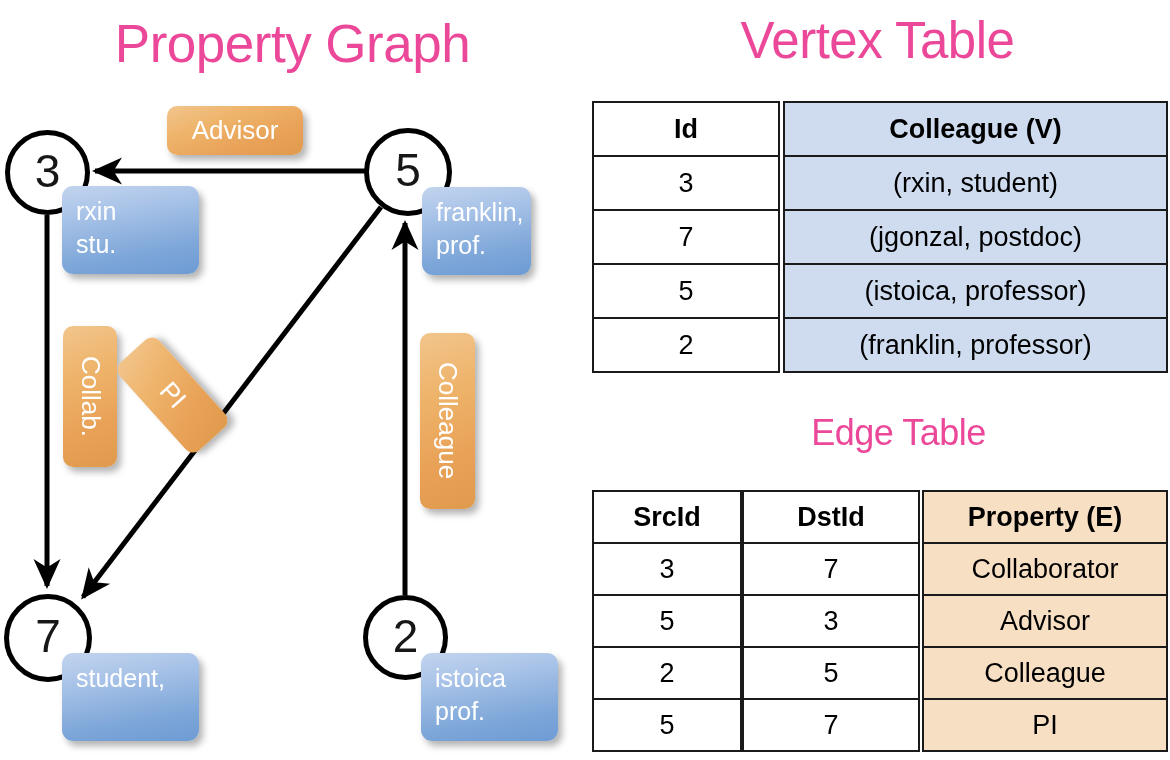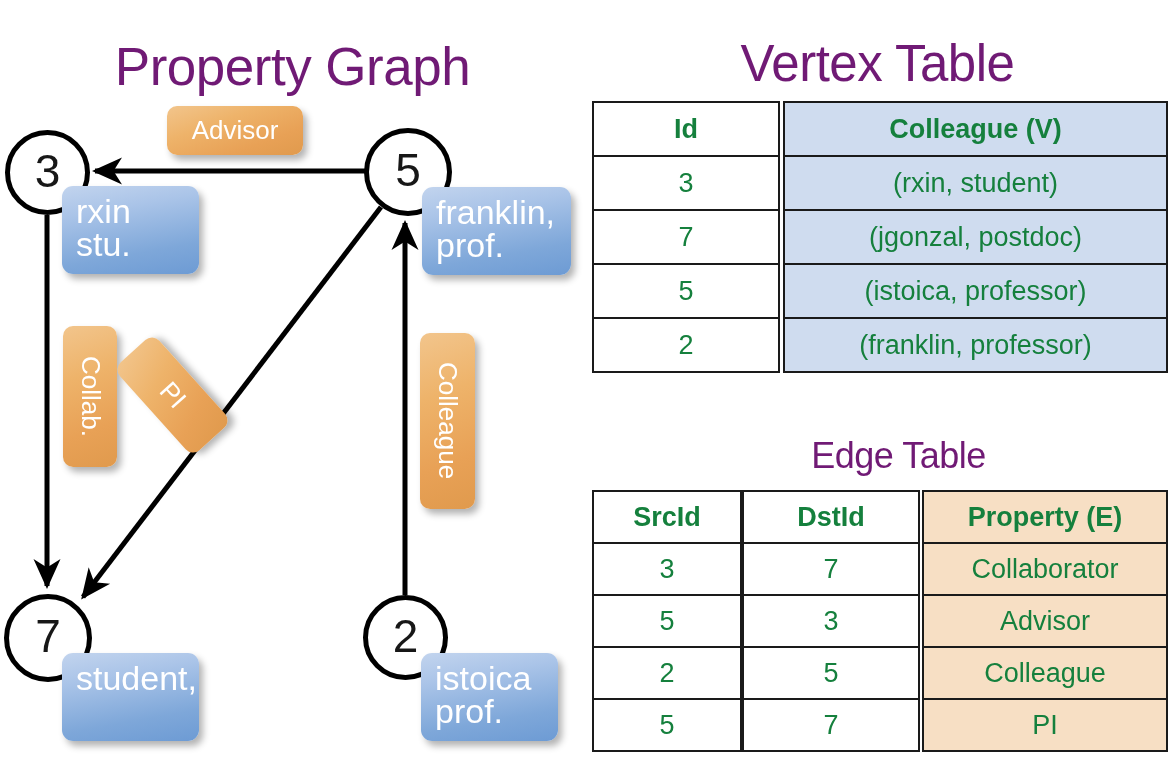--- a/index.html
+++ b/index.html
@@ -14,25 +14,24 @@
     overflow: hidden;
     font-family: "Liberation Sans", sans-serif;
     color: #000000;
   }
 
   
   .title {
     position: absolute;
     font-family: "Liberation Sans", sans-serif;
     font-weight: 300;
-    color: #701a75;
+    color: #ec4899;
     white-space: nowrap;
     text-align: center;
     letter-spacing: -0.5px;
-    margin-top: 23px;
   }
   #title-property-graph {
     left: 0; top: 14px; width: 585px;
     font-size: 53px; line-height: 60px;
   }
   #title-vertex-table {
     left: 585px; top: 12px; width: 585px;
     font-size: 51px; line-height: 58px;
   }
   #title-edge-table {
@@ -61,21 +60,21 @@
     color: #171717;
     font-family: "Liberation Sans", sans-serif;
     z-index: 4;
   }
   .node span { position: relative; top: -2px; }
 
   .prop-box {
     position: absolute;
     border-radius: 11px;
     color: #ffffff;
-    font-size: 34px;
+    font-size: 25px;
     line-height: 33px;
     font-weight: 300;
     font-family: "Liberation Sans", sans-serif;
     box-sizing: border-box;
     padding: 9px 0 6px 14px;
     box-shadow: 4px 5px 7px rgba(0,0,0,0.30);
     z-index: 6;
   }
   .prop-box.blue {
     background: linear-gradient(170deg, #c2d4ee 0%, #aac4e8 28%, #7ea7d9 72%, #6d9bd4 100%);
@@ -107,21 +106,21 @@
   .tbl {
     position: absolute;
     border-collapse: collapse;
     table-layout: fixed;
     font-family: "Liberation Sans", sans-serif;
   }
   .tbl td, .tbl th {
     border: 2px solid #1a1a1a;
     font-weight: 300;
     font-size: 27px;
-    color: #15803d;
+    color: #000000;
     text-align: center;
     padding: 0;
     height: 46px;
     box-sizing: border-box;
     margin-left: 7px;
   }
   .tbl th { font-weight: 700; font-size: 27px; }
   .tbl .filled-v { background: #cfdceF; }
   .tbl .filled-e { background: #f7dfc4; }
 
@@ -167,21 +166,21 @@
     <span>3</span>
   </div>
   <div class="prop-box blue" style="left:62px; top:186px; width:137px; height:88px;">
     <span class="l1">rxin</span>
     <span class="l2">stu.</span>
   </div>
 
   <div class="node" style="left:364px; top:128px; width:88px; height:88px;">
     <span>5</span>
   </div>
-  <div class="prop-box blue" style="left:422px; top:187px; width:149px; height:88px;">
+  <div class="prop-box blue" style="left:422px; top:187px; width:109px; height:88px;">
     <span class="l1">franklin,</span>
     <span class="l2">prof.</span>
   </div>
 
   <div class="node" style="left:4px; top:594px; width:88px; height:88px;">
     <span>7</span>
   </div>
   <div class="prop-box blue" style="left:62px; top:653px; width:137px; height:88px;">
     <span class="l1">student,</span>
   </div>

